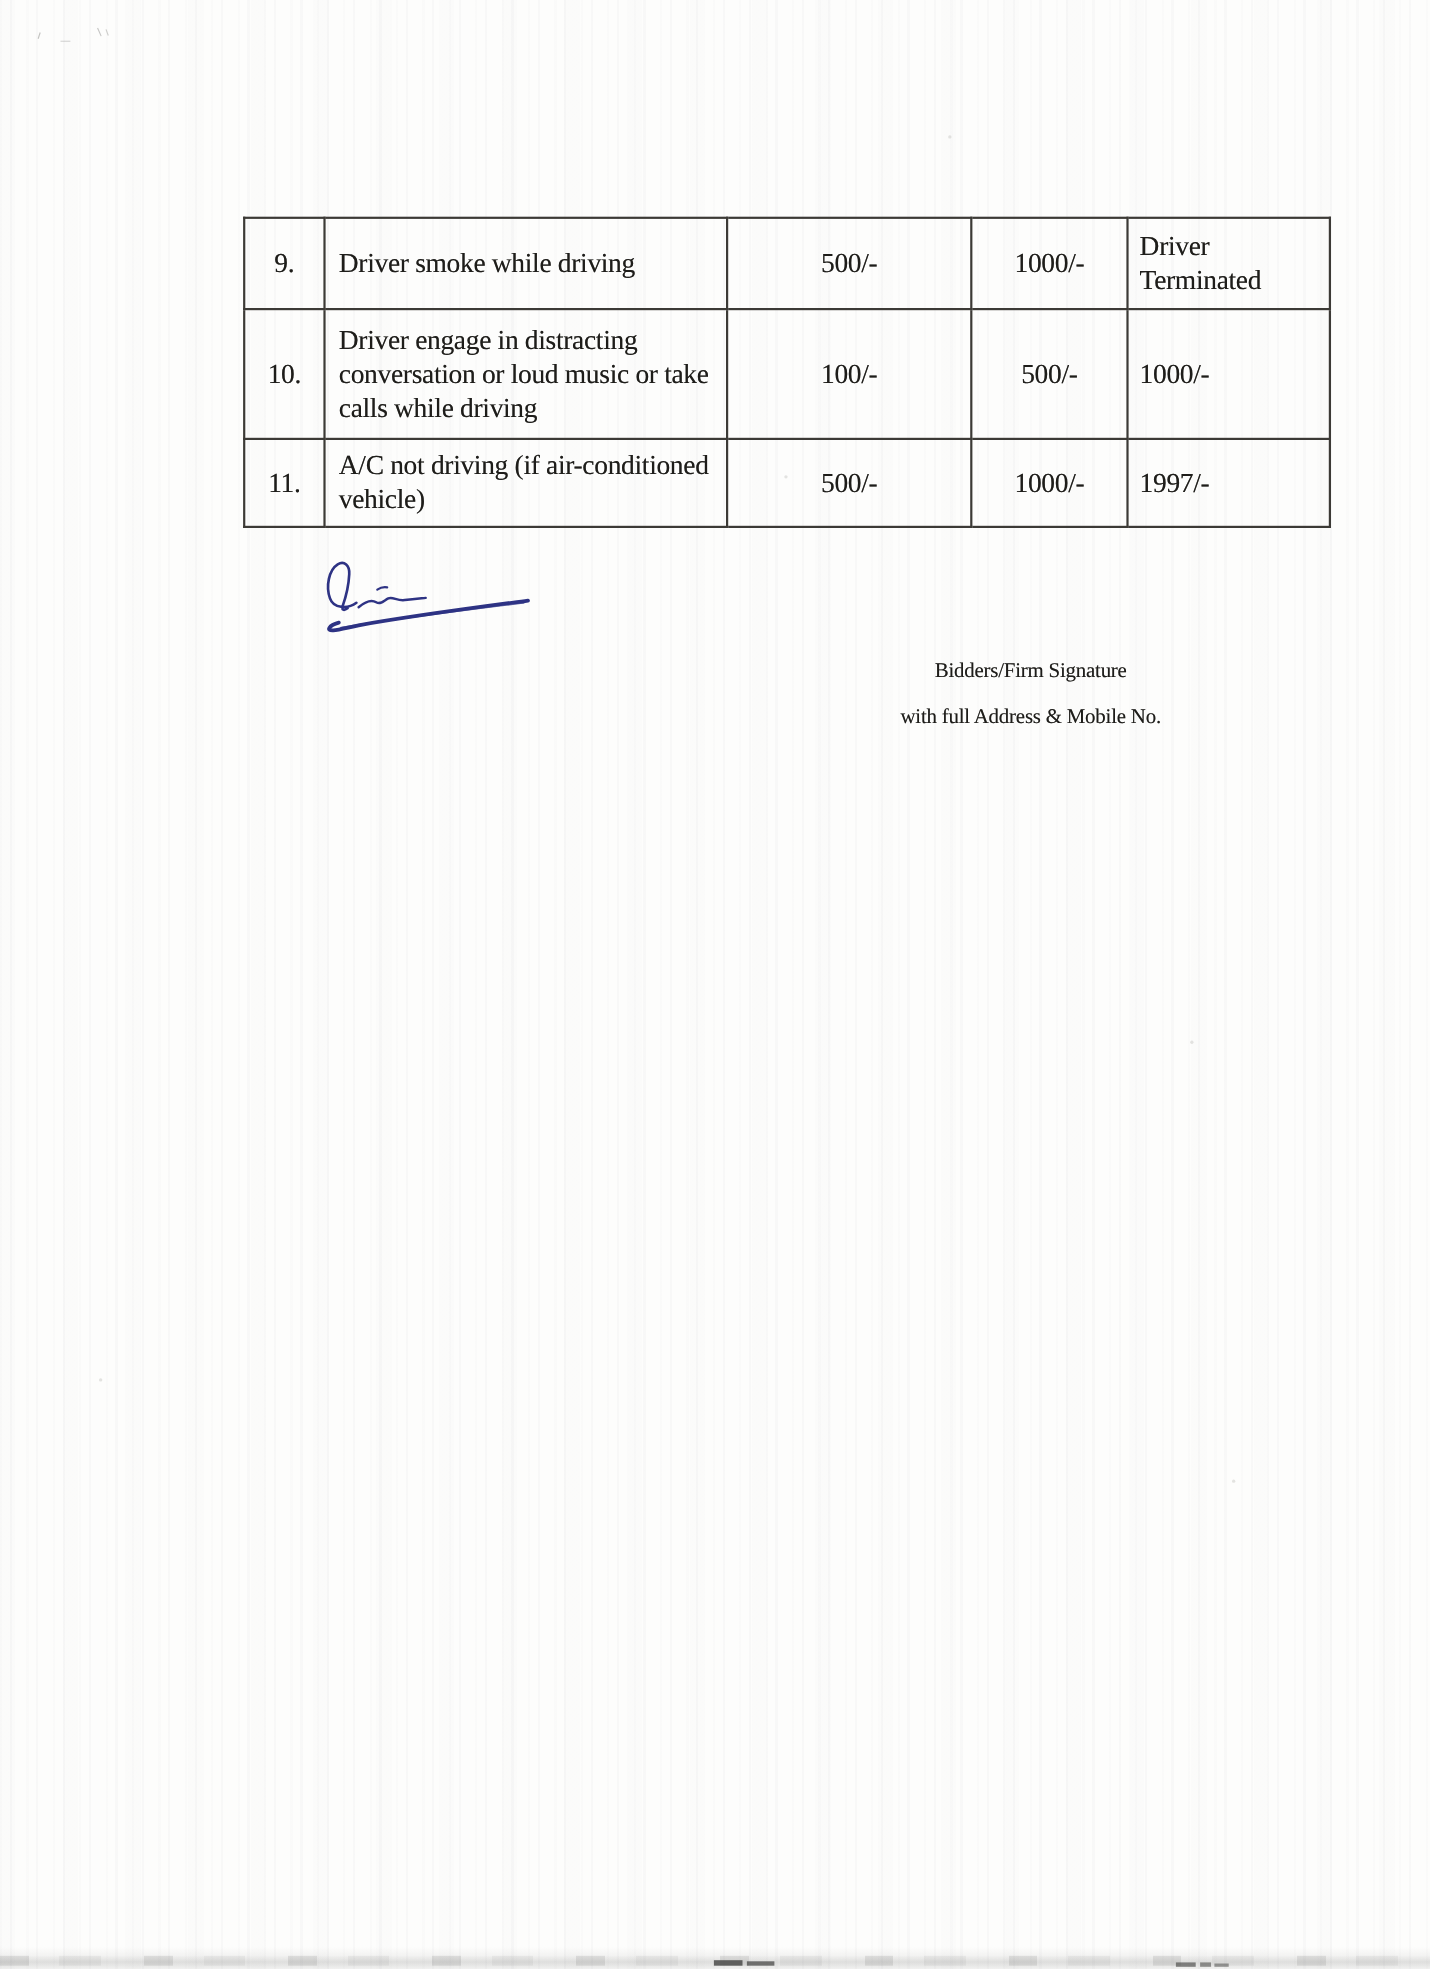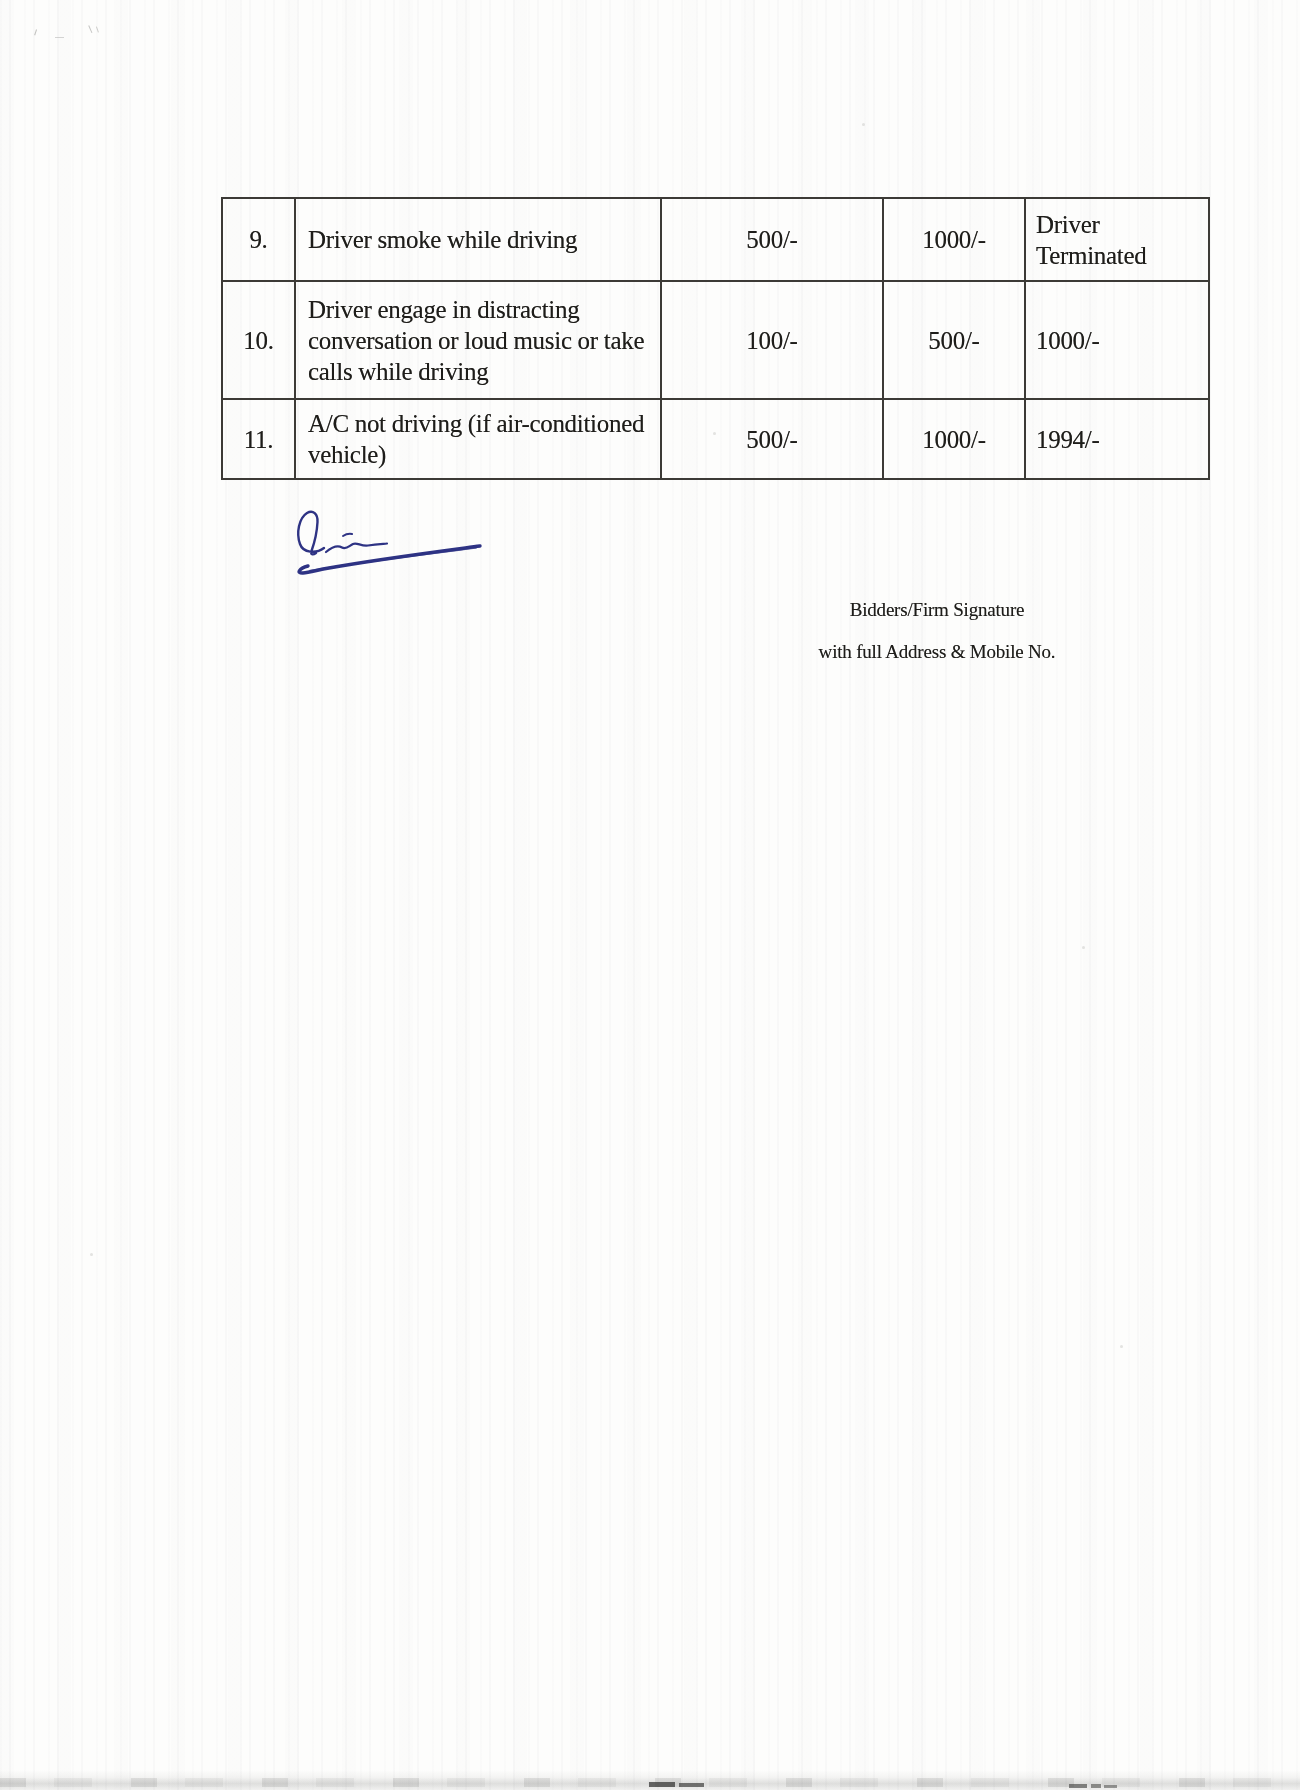--- a/index.html
+++ b/index.html
@@ -118,21 +118,21 @@
         <td class="c-desc">Driver engage in distracting conversation or loud music or take calls while driving</td>
         <td class="c-num1">100/-</td>
         <td class="c-num2">500/-</td>
         <td class="c-last">1000/-</td>
       </tr>
       <tr class="r3">
         <td class="c-serial">11.</td>
         <td class="c-desc">A/C not driving (if air-conditioned vehicle)</td>
         <td class="c-num1">500/-</td>
         <td class="c-num2">1000/-</td>
-        <td class="c-last">1994/-</td>
+        <td class="c-last">1997/-</td>
       </tr>
     </tbody>
   </table>
 
   <svg class="signature-svg" width="212" height="78" viewBox="0 0 212 78" fill="none">
 
     <path d="M 38,45 C 30,51 17,50 14,41 C 10,30 13,15 21,10 C 27,6.5 32,11 31.5,19 C 31,29 28,41 25.5,48 C 24.5,51.5 26.5,52.5 30,50" stroke-width="2.4" stroke-linecap="round" stroke-linejoin="round" stroke="#2e3384"></path>
 
     <path d="M 40,49 C 46,44 52,42 56,44.5 C 60,47 63,43 67,41 C 71,39 75,43.5 82,42.5 C 90,41.5 96,41 101,40.5" stroke-width="2.2" stroke-linecap="round" stroke-linejoin="round" stroke="#2e3384"></path>
 

